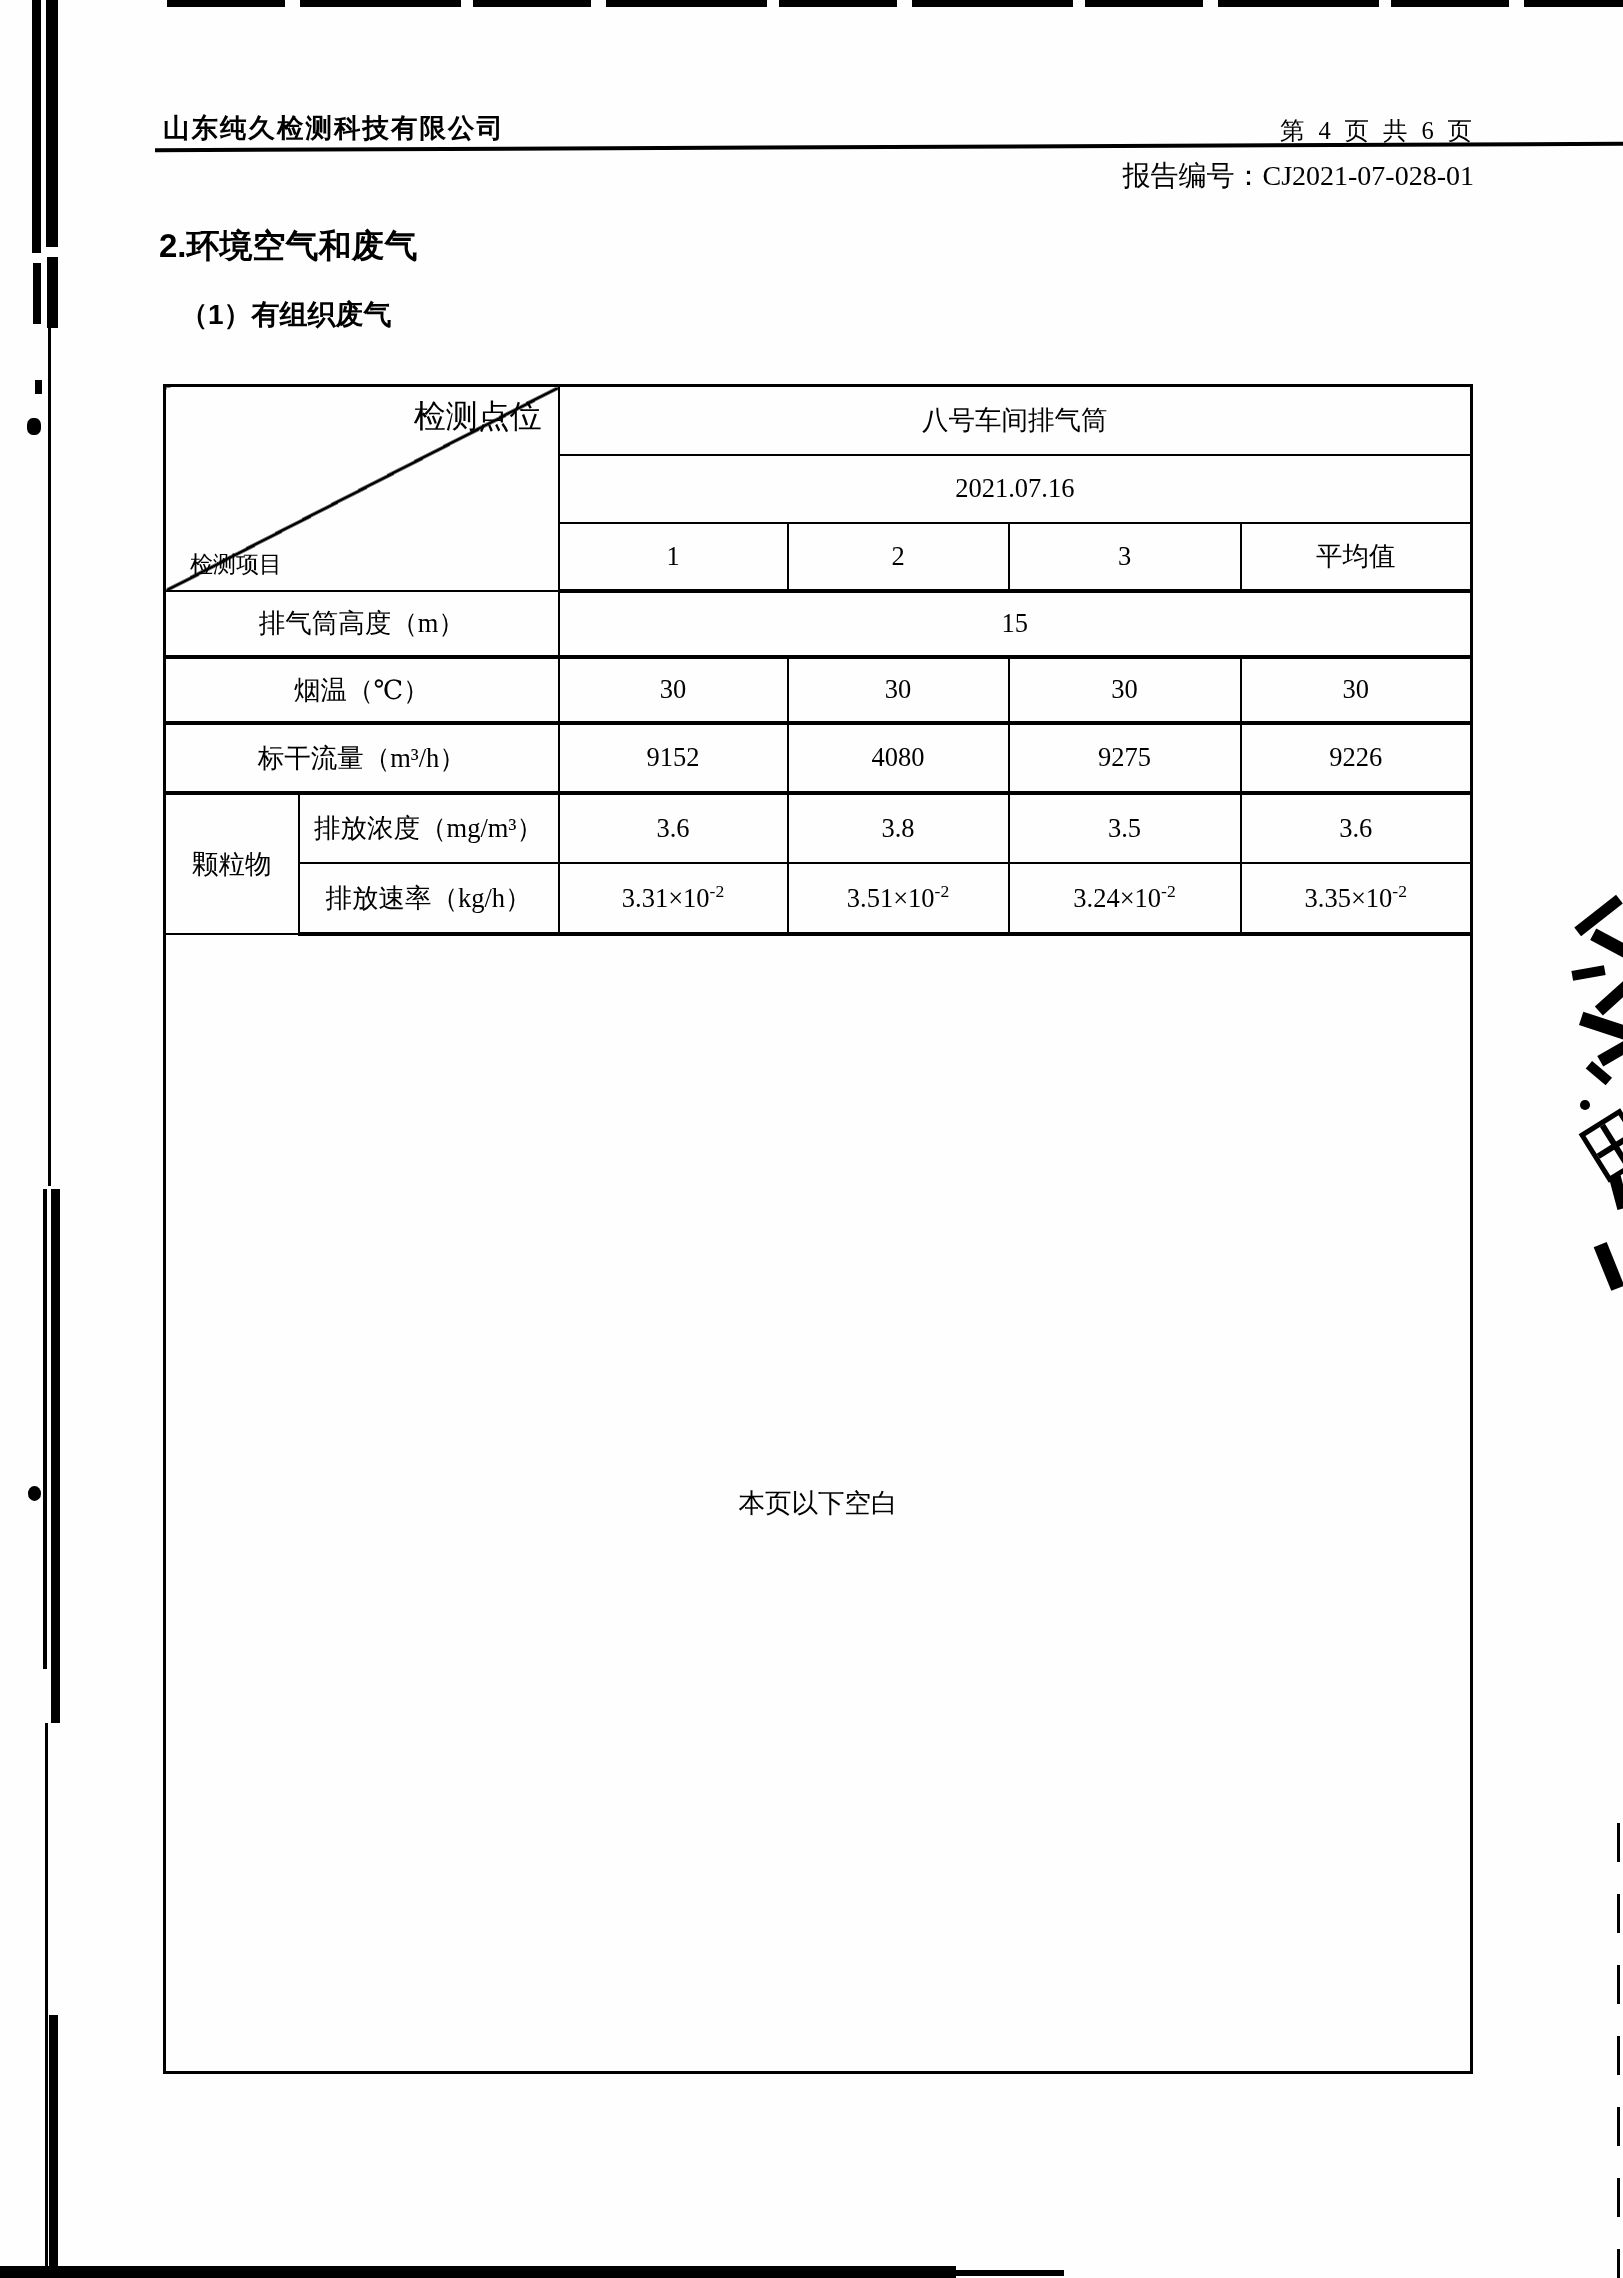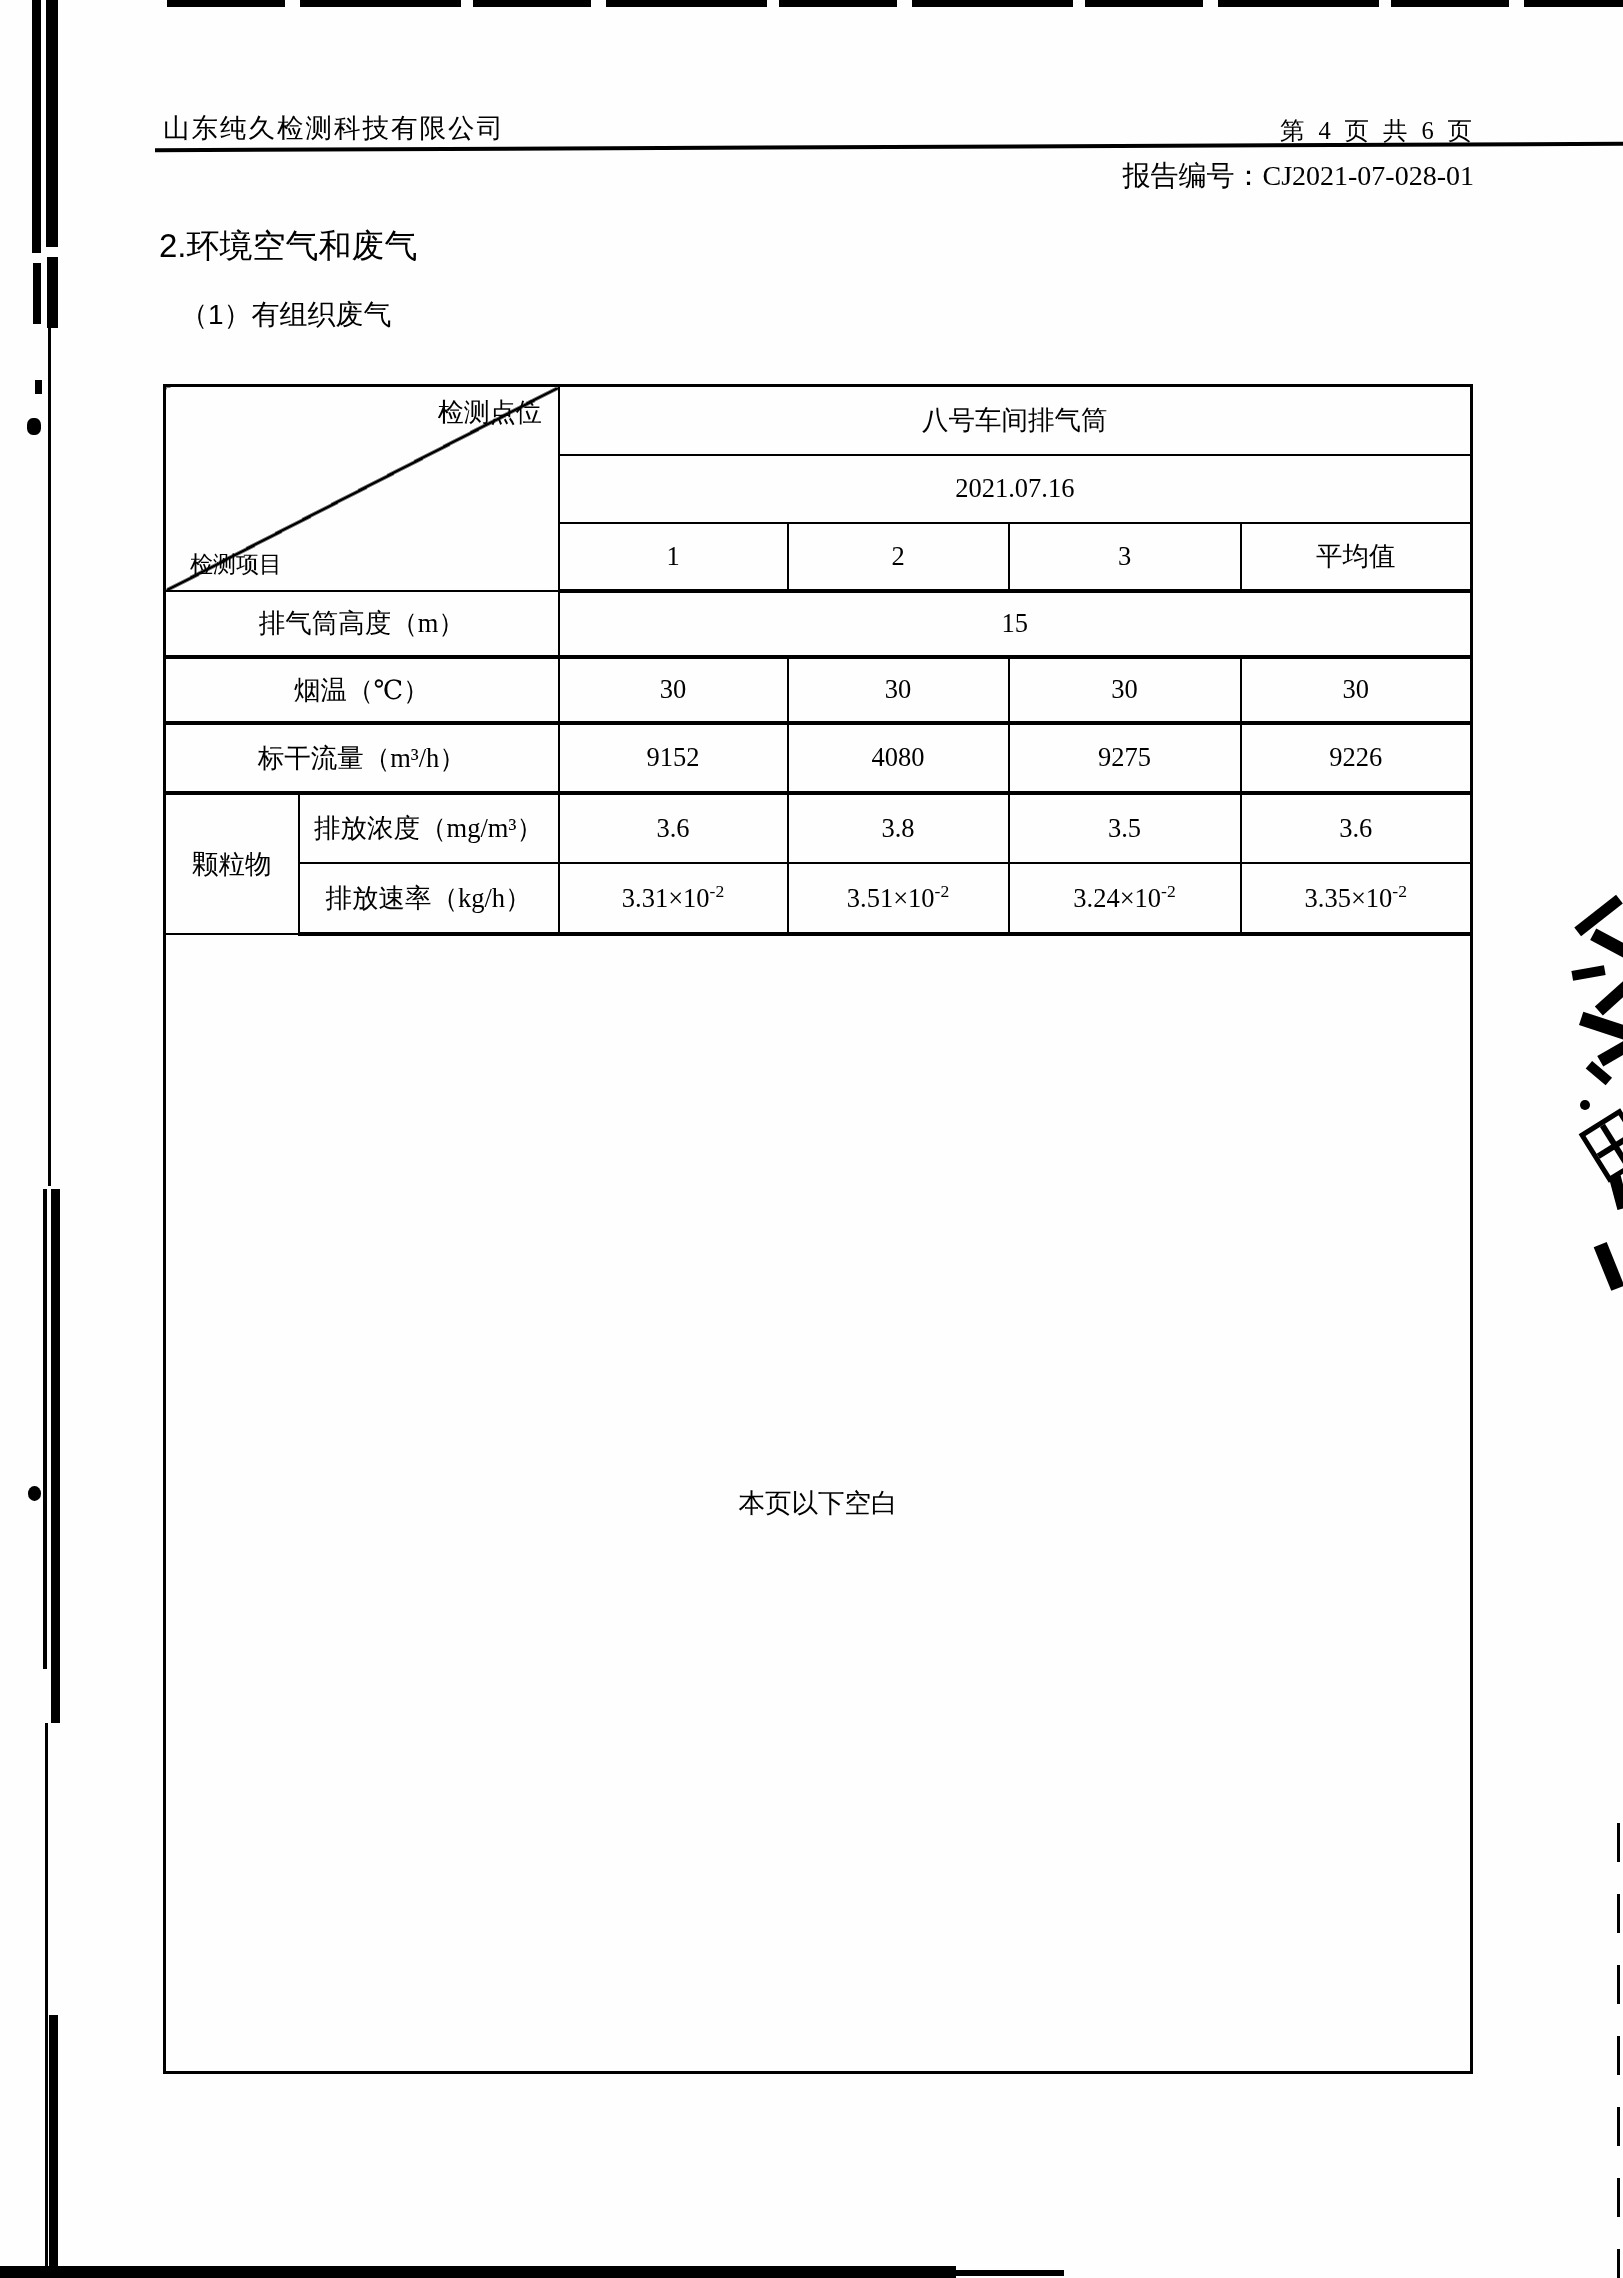--- a/index.html
+++ b/index.html
@@ -1,21 +1,21 @@
 <!DOCTYPE html>
 <html><head>
 <meta charset="utf-8">
 <style>
   html,body { margin:0; padding:0; background:#888; }
   .page {
     position:relative; width:1623px; height:2279px; margin:0 auto;
     background:#fefefe; overflow:hidden; color:#000;
     font-family:"Liberation Serif","DejaVu Serif",serif;
   }
-  .heiti { font-family:"Liberation Sans","DejaVu Sans",sans-serif; font-weight:normal; }
+  .heiti { font-family:"Liberation Sans","DejaVu Sans",sans-serif; font-weight:bold; }
 
   
   .company     { position:absolute; left:163px; top:110px; font-size:26.5px; letter-spacing:2px; }
   .page-ind    { position:absolute; top:114px; right:147px; font-size:24.5px; letter-spacing:3.9px; }
   .header-rule { position:absolute; left:155px; right:0; top:145px; height:3.9px; background:#000; transform:rotate(-0.25deg); }
   .report-no   { position:absolute; top:157px; right:149px; font-size:28px;margin-left:48px; }
 
   
   .sec-title   { position:absolute; left:159px; top:224px; font-size:33px; }
   .sub-title   { position:absolute; left:180px; top:288px; font-size:28px;margin-top:8px; }
@@ -29,21 +29,21 @@
   }
   table.report td {
     border:2.9px solid #000; text-align:center; vertical-align:middle;
     font-size:26.5px; padding:0; overflow:hidden;
   }
   tr.hline td { border-bottom-width:4.9px; }
   td.diag {
     position:relative; border-bottom-width:4.9px;
     background:linear-gradient(to bottom right, transparent 49.55%, #000 49.55%, #000 50.45%, transparent 50.45%);
   }
-  .diag-tr { position:absolute; top:7.8px;  right:15.7px; font-size:26px;text-align:center; }
+  .diag-tr { position:absolute; top:7.8px;  right:15.7px; font-size:32px;text-align:center; }
   .diag-bl { position:absolute; bottom:9.8px; left:24px; font-size:23px; }
   td.blank-cell { vertical-align:top; text-align:left; padding:7.8px 0 0 15.7px; font-size:25.5px; border-top-width:4.9px; }
   sup { font-size:17.6px; }
 
   
   .art { position:absolute; background:#000; }
   .art-top {
     position:absolute; left:167px; top:0; right:0; height:6.9px;
     background:repeating-linear-gradient(90deg,#000 0 118px,transparent 118px 133px,#000 133px 294px,transparent 294px 306px);
   }

